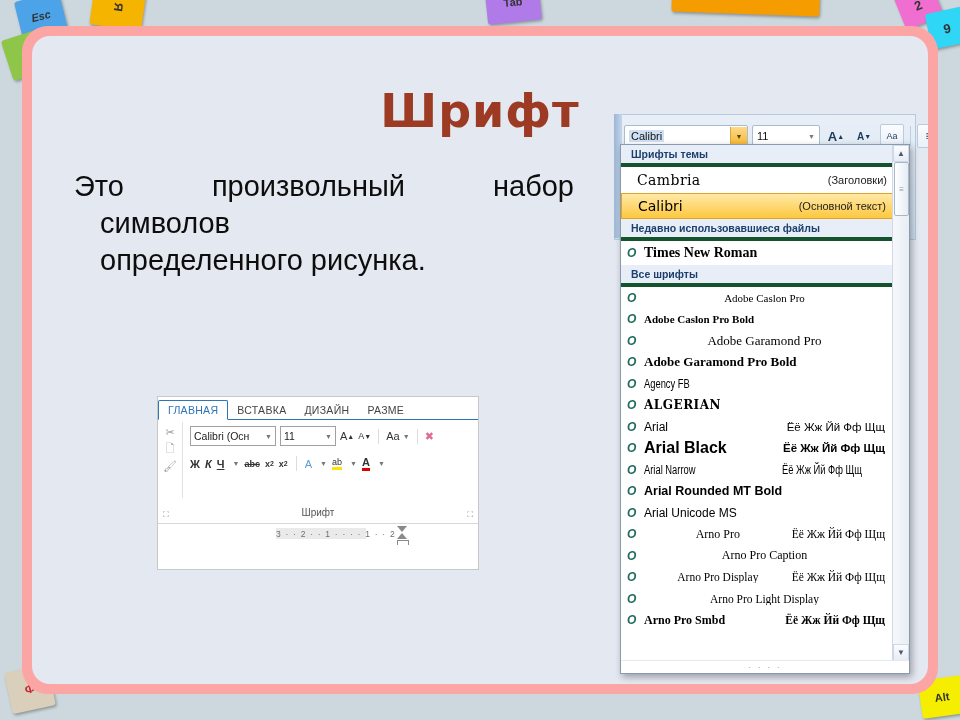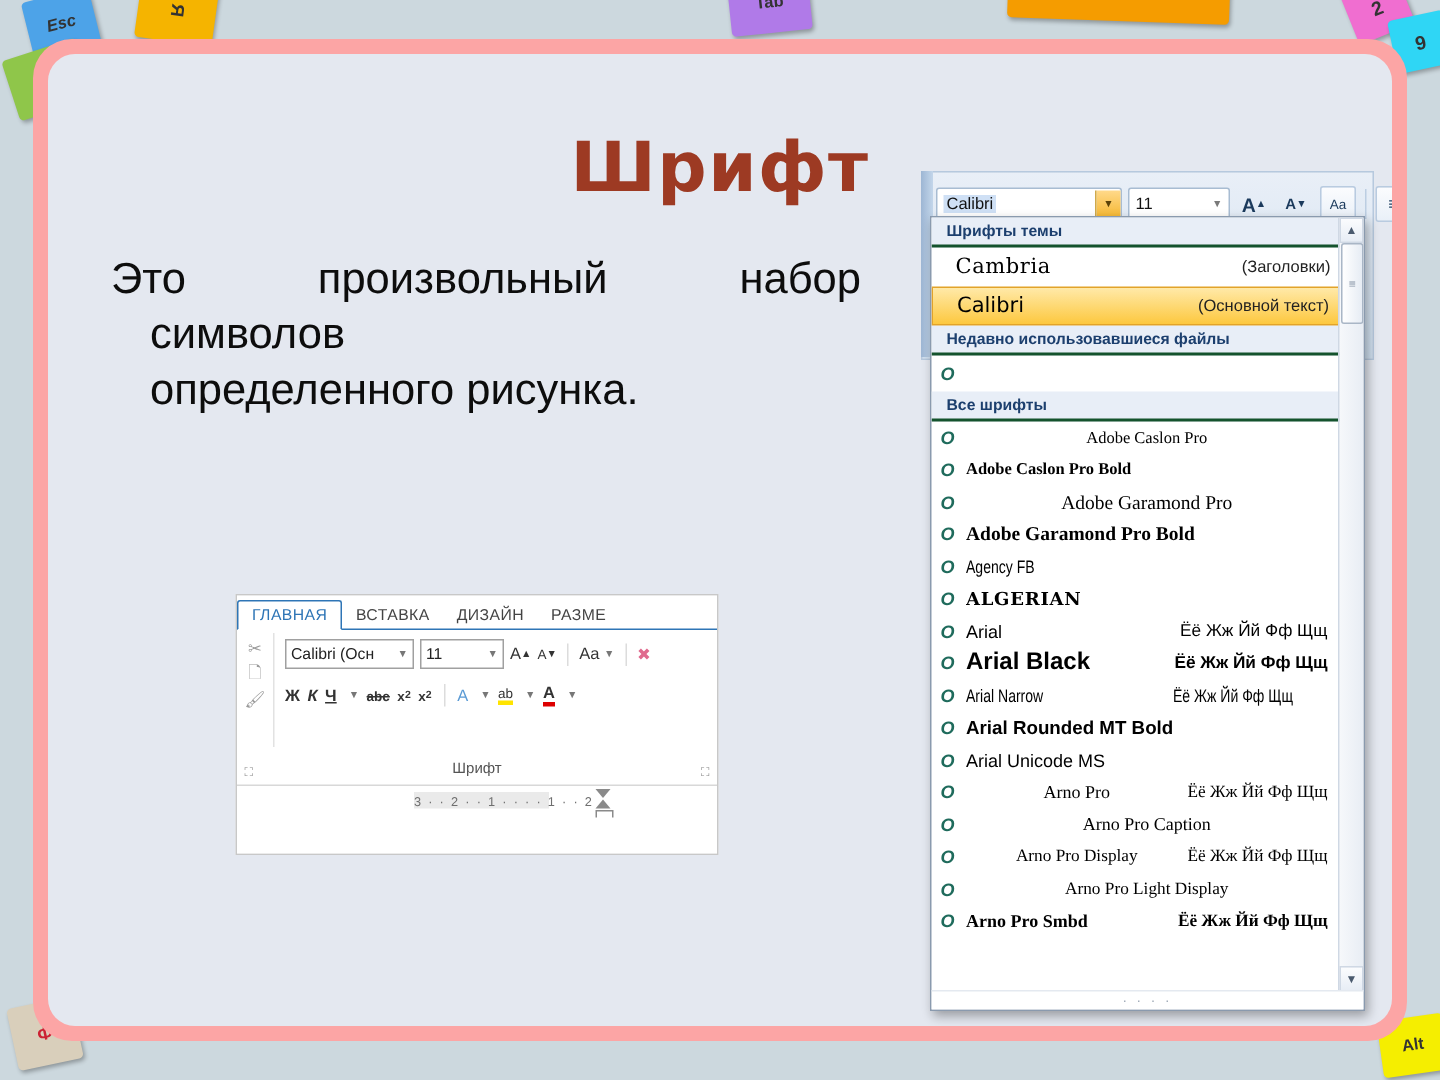--- a/index.html
+++ b/index.html
@@ -108,21 +108,21 @@
   .rb-sep{width:1px;height:20px;background:#bccee2;margin:0 2px;}
 
   .fontdd{
     position:absolute;left:610px;top:134px;width:288px;height:528px;z-index:5;
     background:#ffffff;border:1px solid #8a9aae;
     box-shadow:2px 3px 7px rgba(0,0,0,.33);
     font-size:12px;overflow:hidden;
   }
   .dd-grouphdr{
     background:#e8eef7;color:#1c3f6e;font-weight:bold;font-size:10.5px;
-    padding:3px 6px 3px 10px;border-bottom:2px solid #14532d;
+    padding:3px 6px 3px 10px;border-bottom:4px solid #14532d;
   }
   .dd-item{
     display:flex;align-items:center;height:21.5px;padding:0 6px 0 6px;position:relative;
     white-space:nowrap;
   }
   .dd-item .oicon{width:17px;flex:0 0 17px;font-style:italic;font-weight:bold;font-size:12px;color:#1f6b5c;text-align:left;}
   .dd-item .fname{flex:1;overflow:hidden;color:#000;}
   .dd-item .cyr{color:#000;font-size:11.5px;padding-right:2px;}
   .dd-item .tag{color:#222;font-size:11px;padding-left:8px;}
   .dd-item.theme{height:26px;padding-left:16px;gap:36px;}
@@ -329,20 +329,21 @@
           <span class="tag">(Заголовки)</span>
         </div>
         <div class="dd-item theme sel">
           <span class="fname ff-calibri">Calibri</span>
           <span class="tag">(Основной текст)</span>
         </div>
 
         <div class="dd-grouphdr">Недавно использовавшиеся файлы</div>
         <div class="dd-item" style="height:24px;">
           <span class="oicon">O</span>
+          <span class="fname ff-serif-b" style="font-size:14px;">Times New Roman</span>
         </div>
 
         <div class="dd-grouphdr">Все шрифты</div>
 
         <div class="dd-item">
           <span class="oicon">O</span>
           <span class="fname ff-serif" style="font-size:11px;">Adobe Caslon Pro</span>
           <span class="cyr"></span>
         </div>
         <div class="dd-item">

